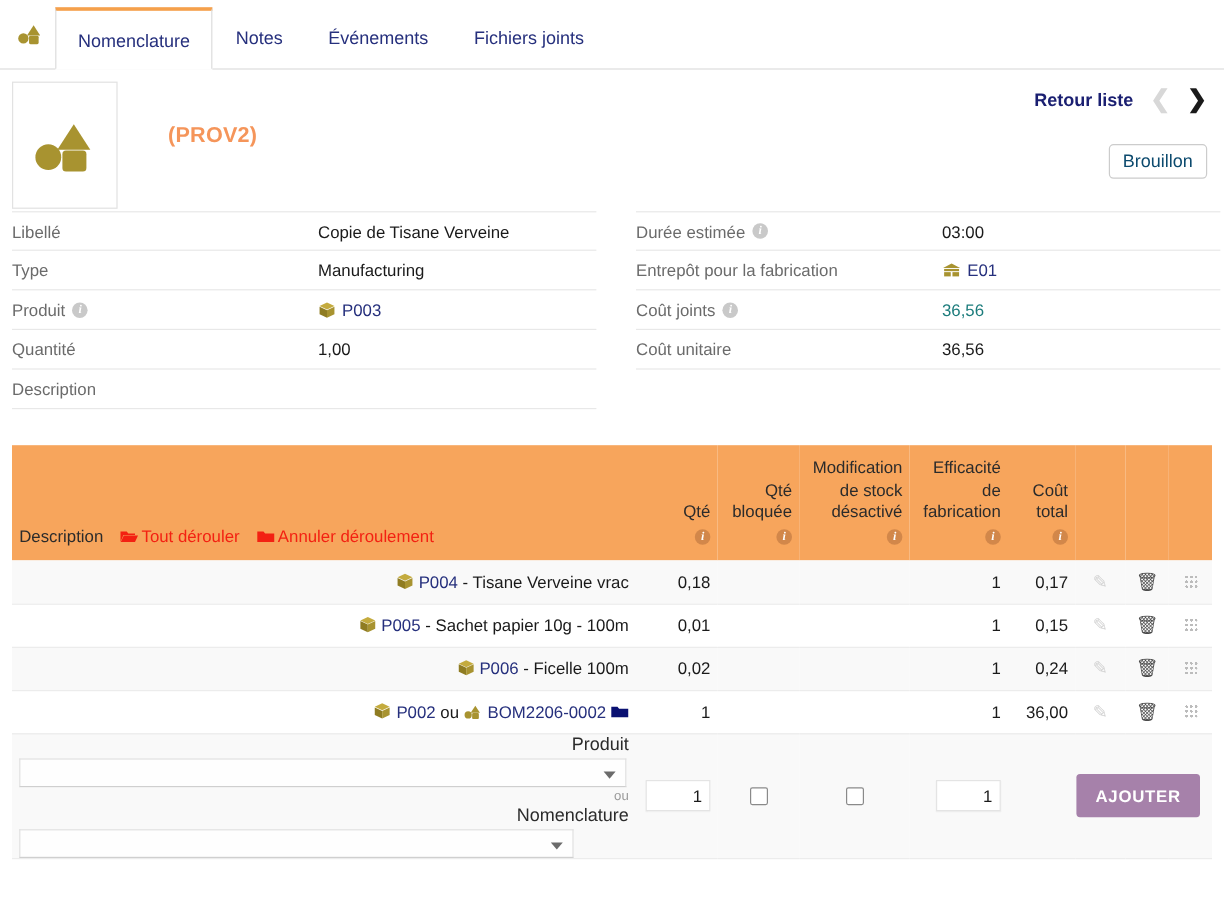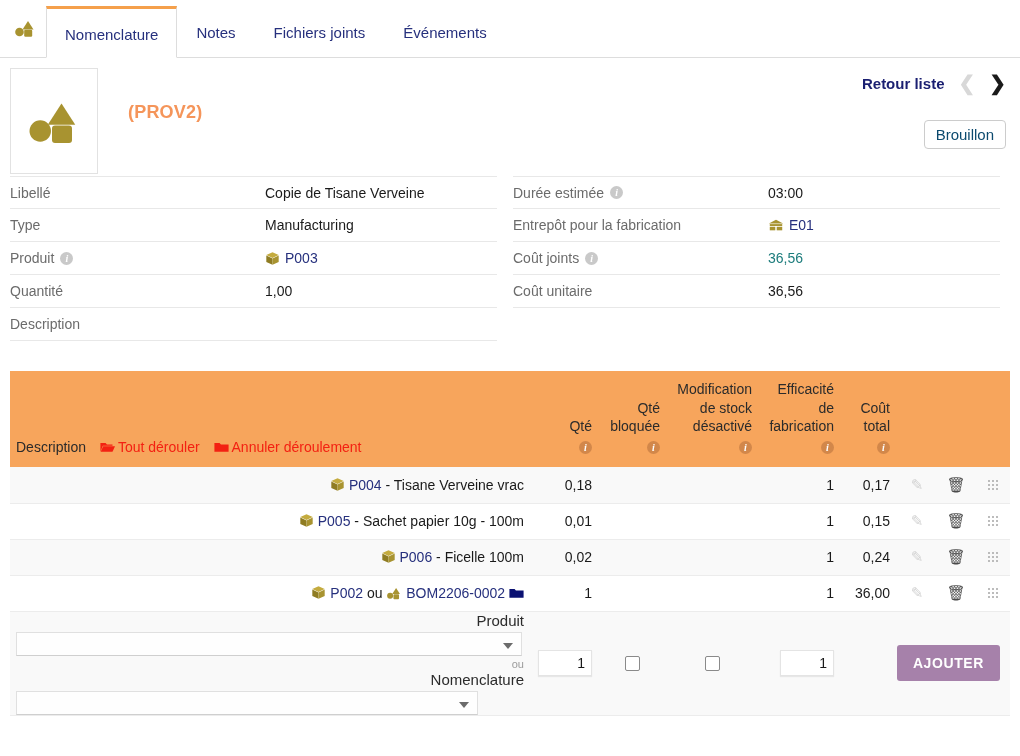--- a/index.html
+++ b/index.html
@@ -55,21 +55,21 @@
     position: relative;
   }
   .thumb {
     width: 88px; height: 106px;
     border: 1px solid #e2e2e2;
     background: #fff;
     display: flex; align-items: center; justify-content: center;
     flex: none;
   }
   .title-ref {
-    margin-left: 30px;
+    margin-left: 42px;
     margin-top: 34px;
     color: #f5955a;
     font-size: 18px;
     font-weight: bold;
     letter-spacing: .2px;
   }
   .header-right {
     position: absolute;
     right: 14px;
     top: 12px;
@@ -99,21 +99,21 @@
     padding: 5px 11px;
     color: #0c4a6e;
     font-size: 15px;
     background: #fff;
   }
 
   
   .info-zone {
     display: flex;
     padding: 0 10px;
-    gap: 16px;
+    gap: 33px;
   }
   .info-col { width: 487px; flex: none; }
   .info-row {
     display: flex;
     align-items: center;
     height: 33px;
     border-bottom: 1px solid #e8e8e8;
   }
   .info-row:first-child { border-top: 1px solid #e8e8e8; }
   .info-label {
@@ -275,24 +275,24 @@
       <rect x="10.2" y="11.8" width="8" height="7" rx="1.2" fill="#a89330"></rect>
     </svg>
   </div>
   <div class="tab active">
     <span>Nomenclature</span>
   </div>
   <div class="tab">
     <span>Notes</span>
   </div>
   <div class="tab">
+    <span>Événements</span>
+  </div>
+  <div class="tab">
     <span>Fichiers joints</span>
-  </div>
-  <div class="tab">
-    <span>Événements</span>
   </div>
 </div>
 
 <div class="header">
   <div class="thumb">
     <svg width="56" height="50" viewBox="0 0 22 20">
       <circle cx="5.5" cy="14" r="4.3" fill="#a89330"></circle>
       <polygon points="14,3 19.5,11.5 8.5,11.5" fill="#a89330"></polygon>
       <rect x="10.2" y="11.8" width="8" height="7" rx="1.2" fill="#a89330"></rect>
     </svg>

